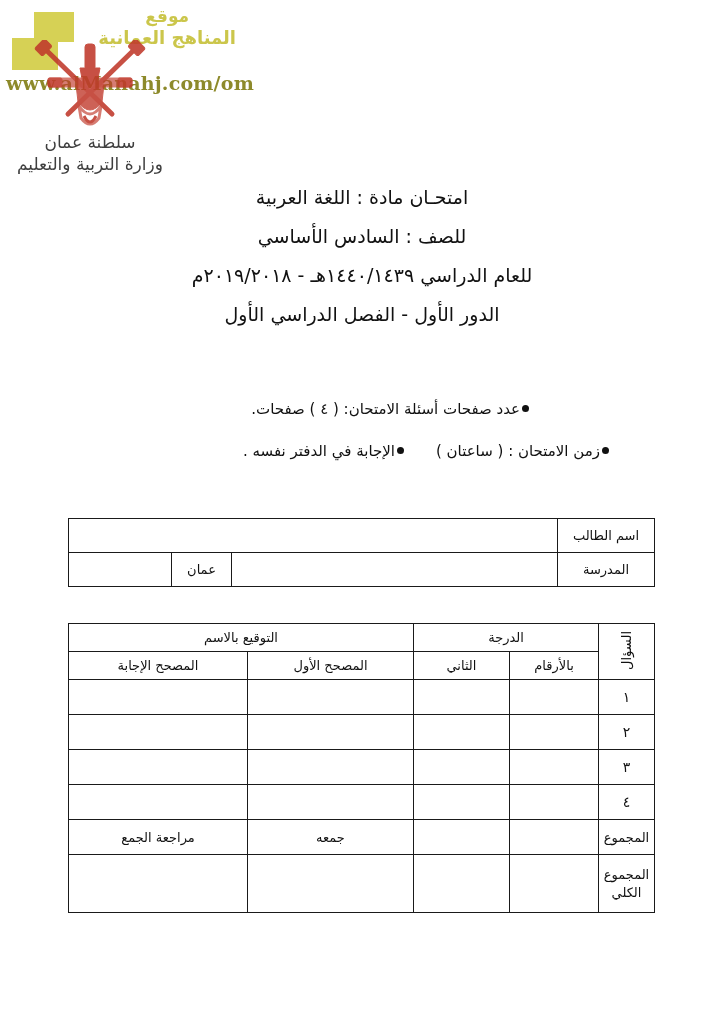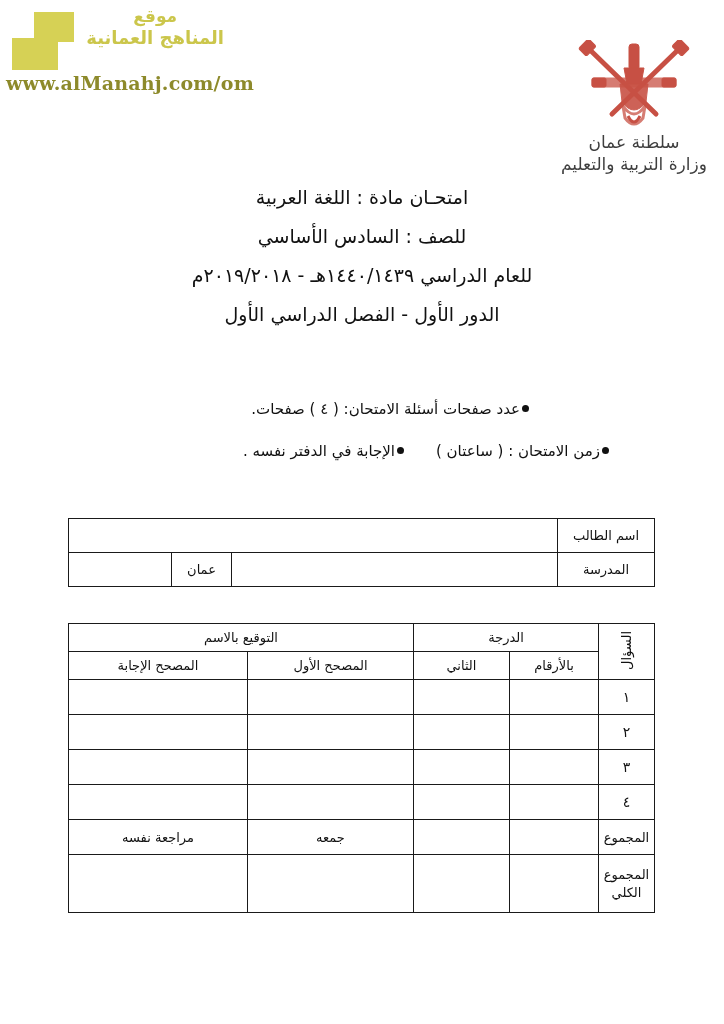--- a/index.html
+++ b/index.html
@@ -38,21 +38,21 @@
     position: absolute;
     background: #d6d155;
   }
   .brand-mark .b1 { left: 22px; top: 0px;  width: 40px; height: 30px; }
   .brand-mark .b2 { left: 0px;  top: 26px; width: 46px; height: 32px; }
   .brand-mark .b3 { left: 22px; top: 26px; width: 24px; height: 12px; }
 
   .brand-text {
     position: absolute;
     top: 6px;
-    right: 26px;
+    right: 14px;
     text-align: center;
     line-height: 1.22;
     color: #cbc64b;
     font-weight: bold;
     font-size: 18px;
     letter-spacing: 0px;
   }
   .brand-text .l1 { font-size: 17px; }
   .brand-text .l2 { font-size: 18px; }
 
@@ -68,21 +68,21 @@
     letter-spacing: 0.2px;
     white-space: nowrap;
   }
 
   
   .emblem-wrap {
     position: absolute;
     top: 40px;
     left: 0;
     width: 724px;
-    text-align: right;
+    text-align: left;
   }
   .emblem-svg { display: inline-block; }
 
   
   .titles {
     position: absolute;
     top: 188px;
     left: 0;
     width: 724px;
     text-align: center;
@@ -315,21 +315,21 @@
       <td></td>
       <td></td>
       <td></td>
     </tr>
 
     <tr>
       <td>المجموع</td>
       <td></td>
       <td></td>
       <td>جمعه</td>
-      <td>مراجعة نفسه</td>
+      <td>مراجعة الجمع</td>
     </tr>
     <tr>
       <td class="tall">
         <div class="two-line">
           <div>المجموع</div>
           <div>الكلي</div>
         </div>
       </td>
       <td class="tall"></td>
       <td class="tall"></td>

